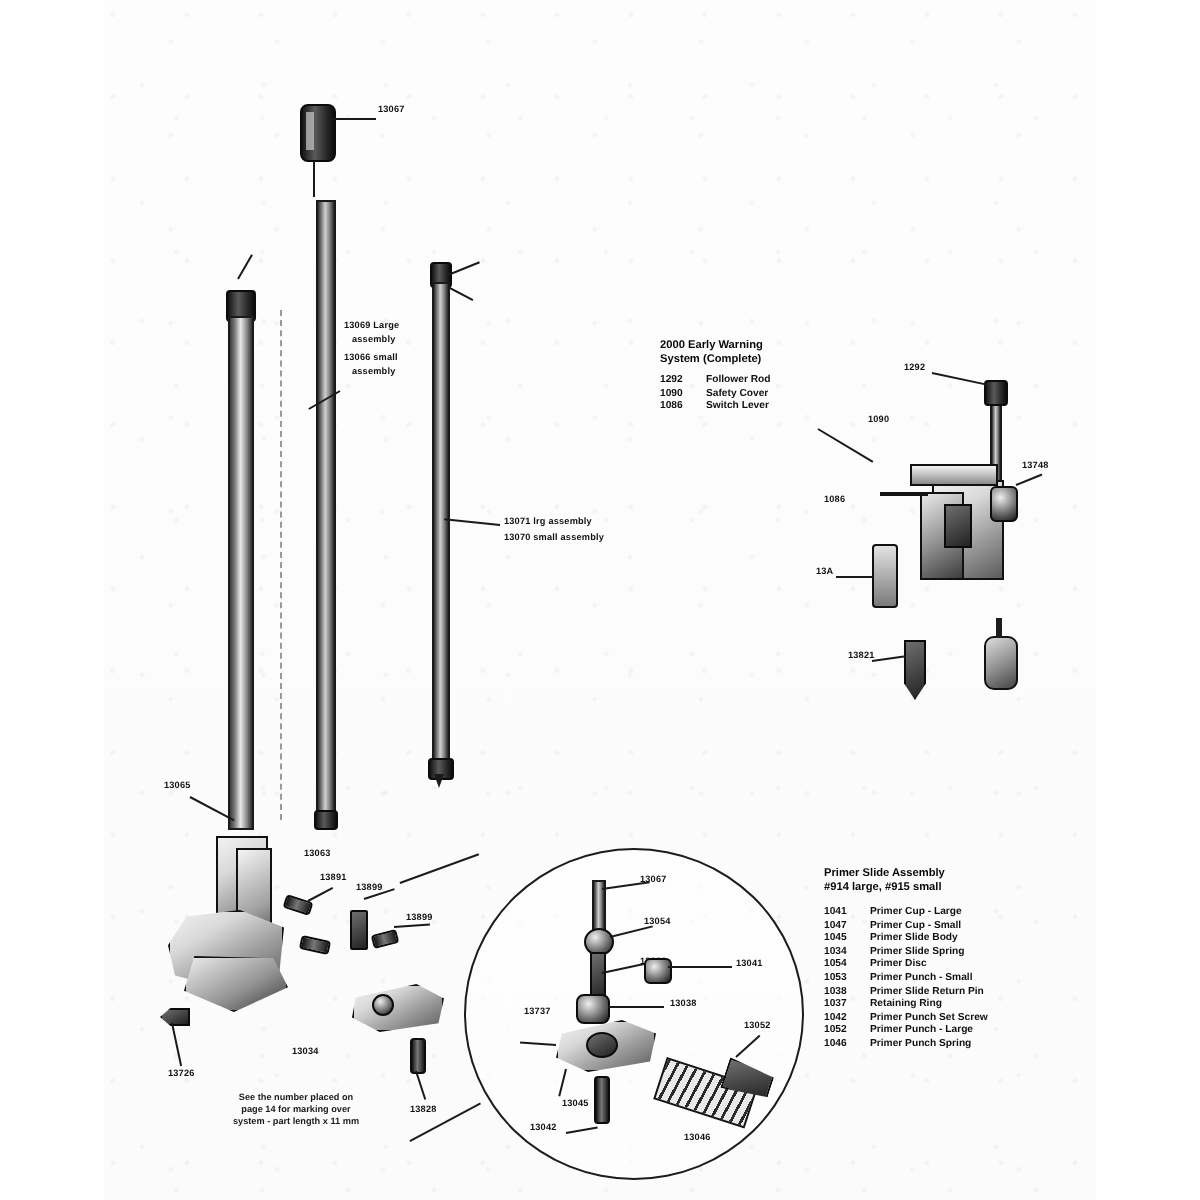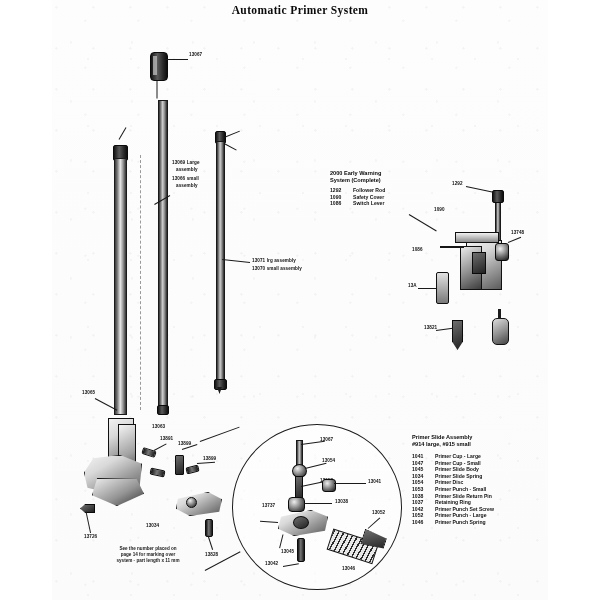--- a/index.html
+++ b/index.html
@@ -91,21 +91,20 @@
     position:absolute;background:#1c1c1c;height:1.3px;transform-origin:0 50%;
   }
 </style>
 </head>
 <body>
 
 <div id="page">
 
   <div id="sheet" class="noclick"></div>
 
-  <div id="title">Automatic Primer System</div>
 
   <div class="cap noclick" style="left:150px;top:52px;width:16px;height:27px;border-radius:4px;"></div>
   <div class="noclick" style="position:absolute;left:153px;top:56px;width:4px;height:19px;background:#c9c9c9;opacity:.7;"></div>
   <div class="lead noclick" style="left:166px;top:59px;width:22px;"></div>
   <div class="lbl" style="left:189px;top:52px;">13067</div>
   <div class="lead noclick" style="left:157px;top:80px;width:18px;transform:rotate(90deg);"></div>
 
   <div class="cap noclick" style="left:113px;top:145px;width:13px;height:14px;"></div>
   <div class="tube noclick" style="left:114px;top:158px;width:11px;height:255px;"></div>
   <div class="lead noclick" style="left:119px;top:139px;width:14px;transform:rotate(-60deg);"></div>

